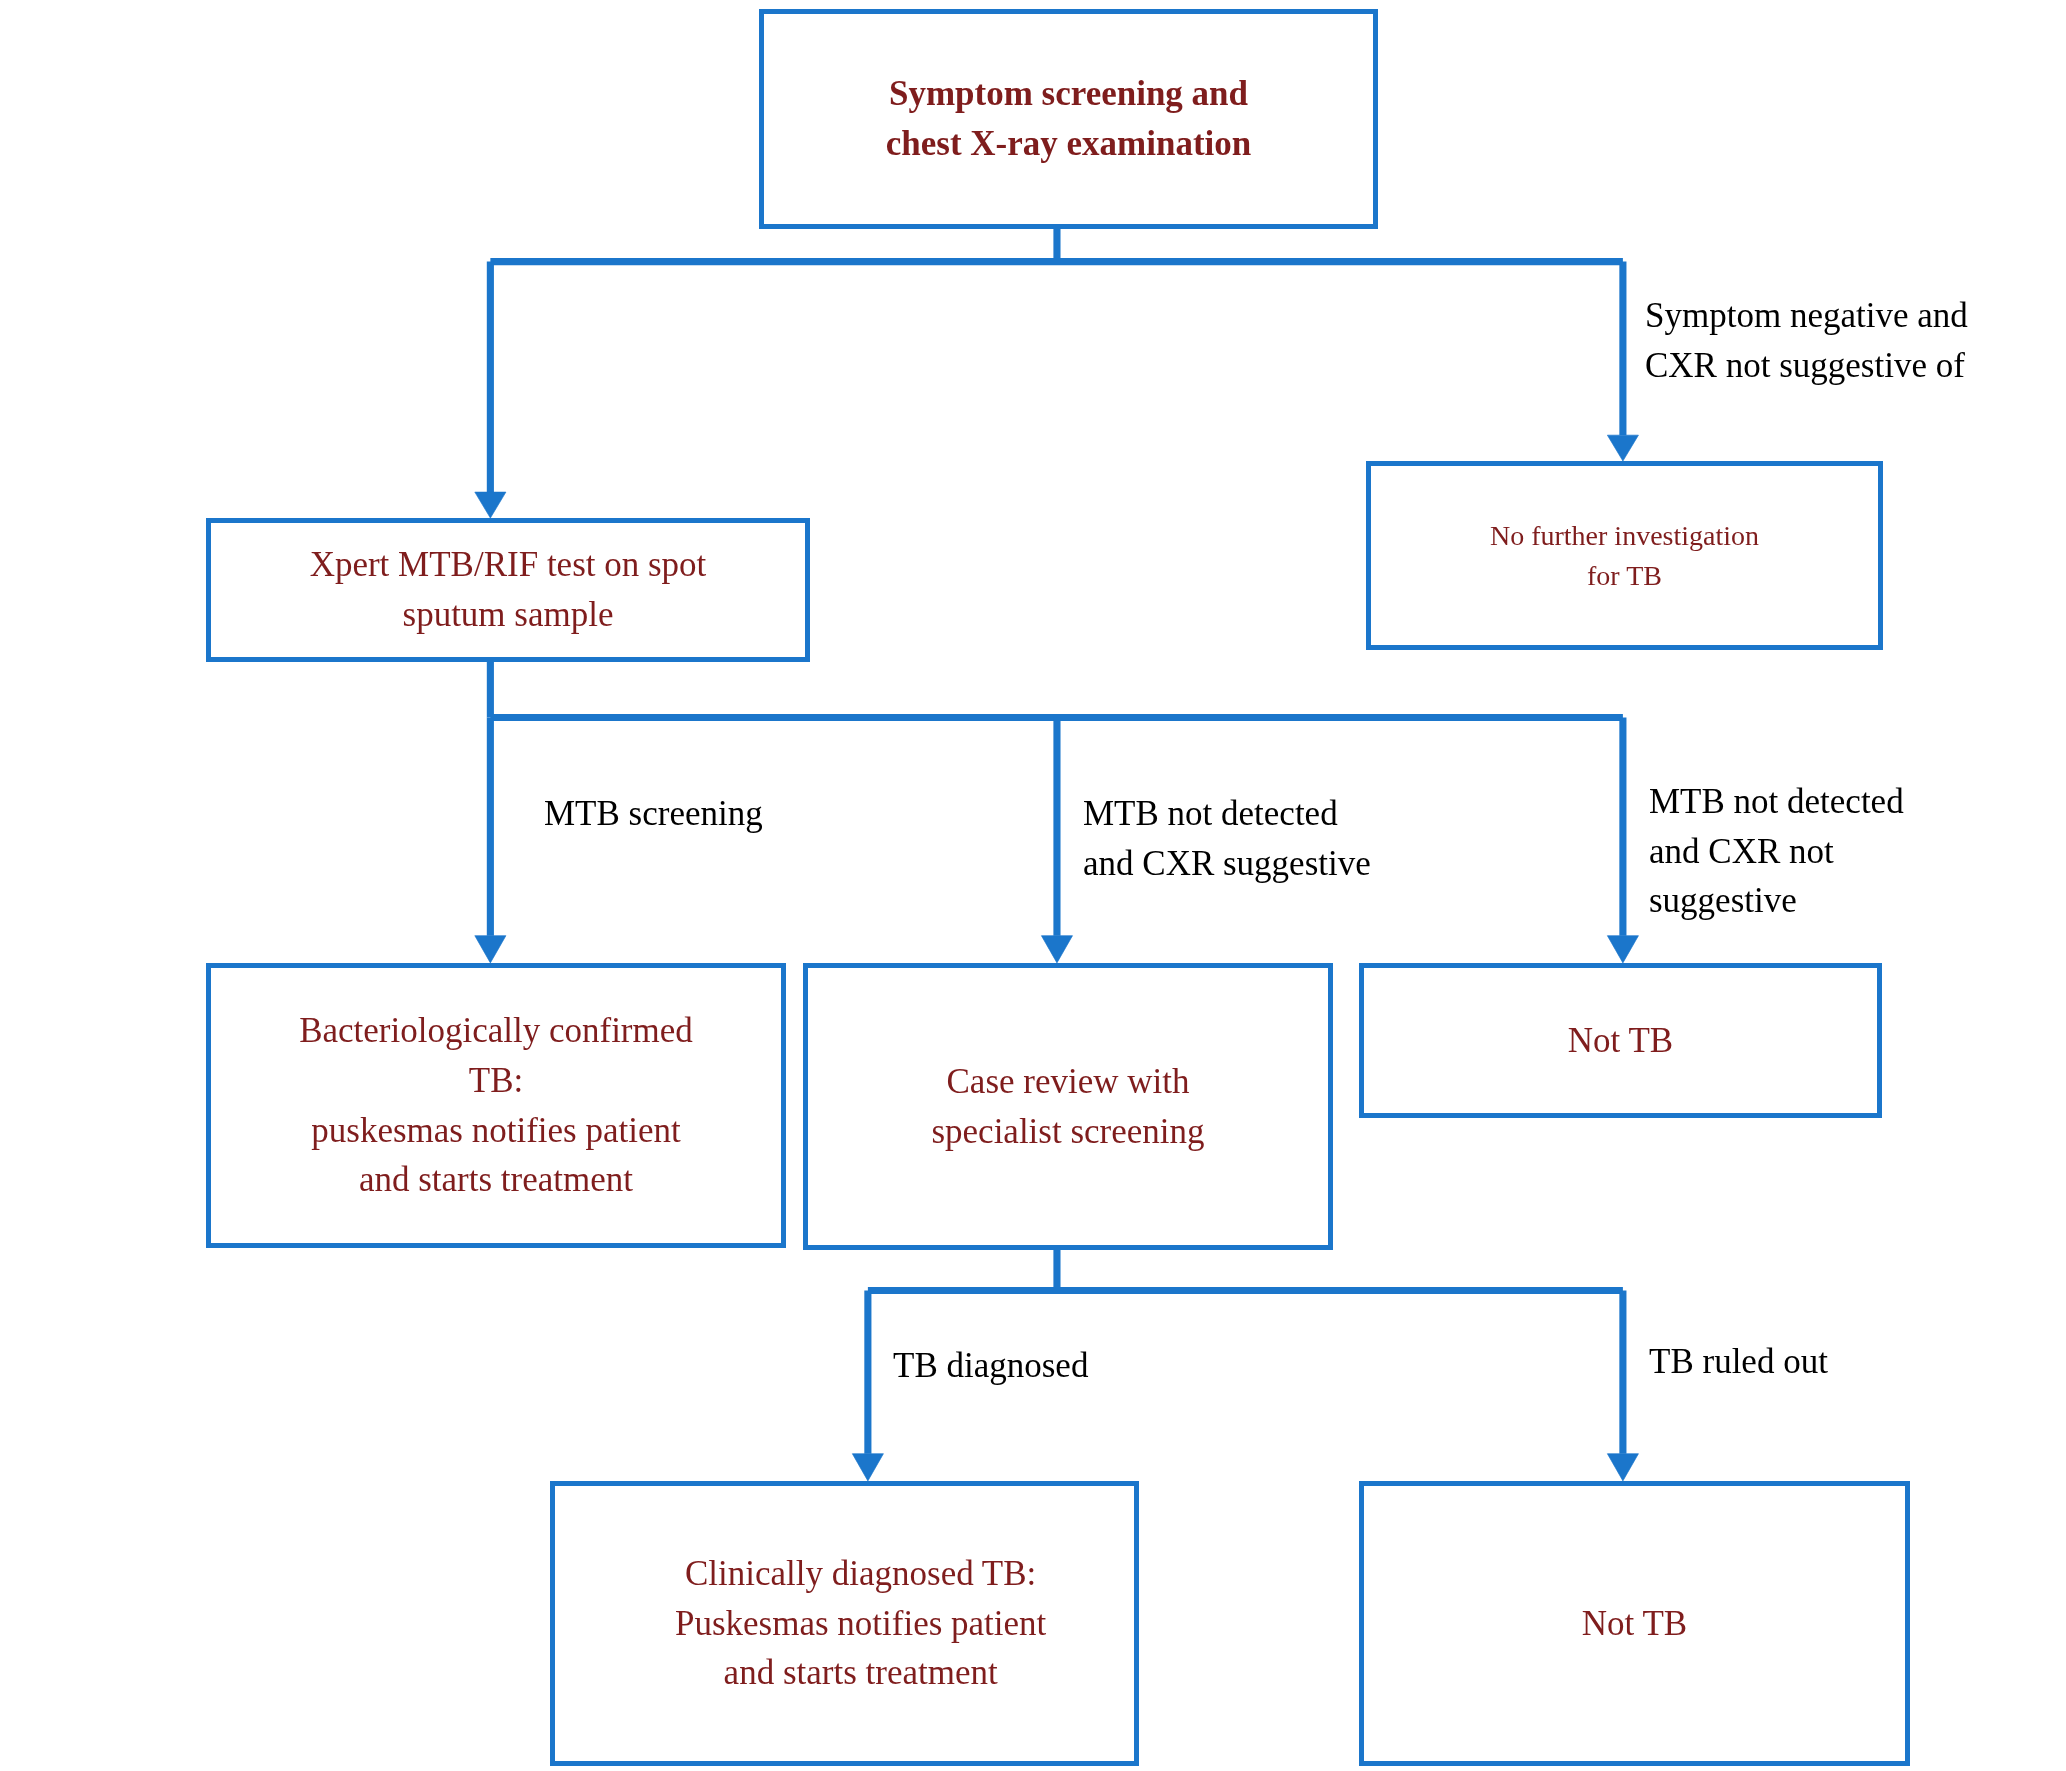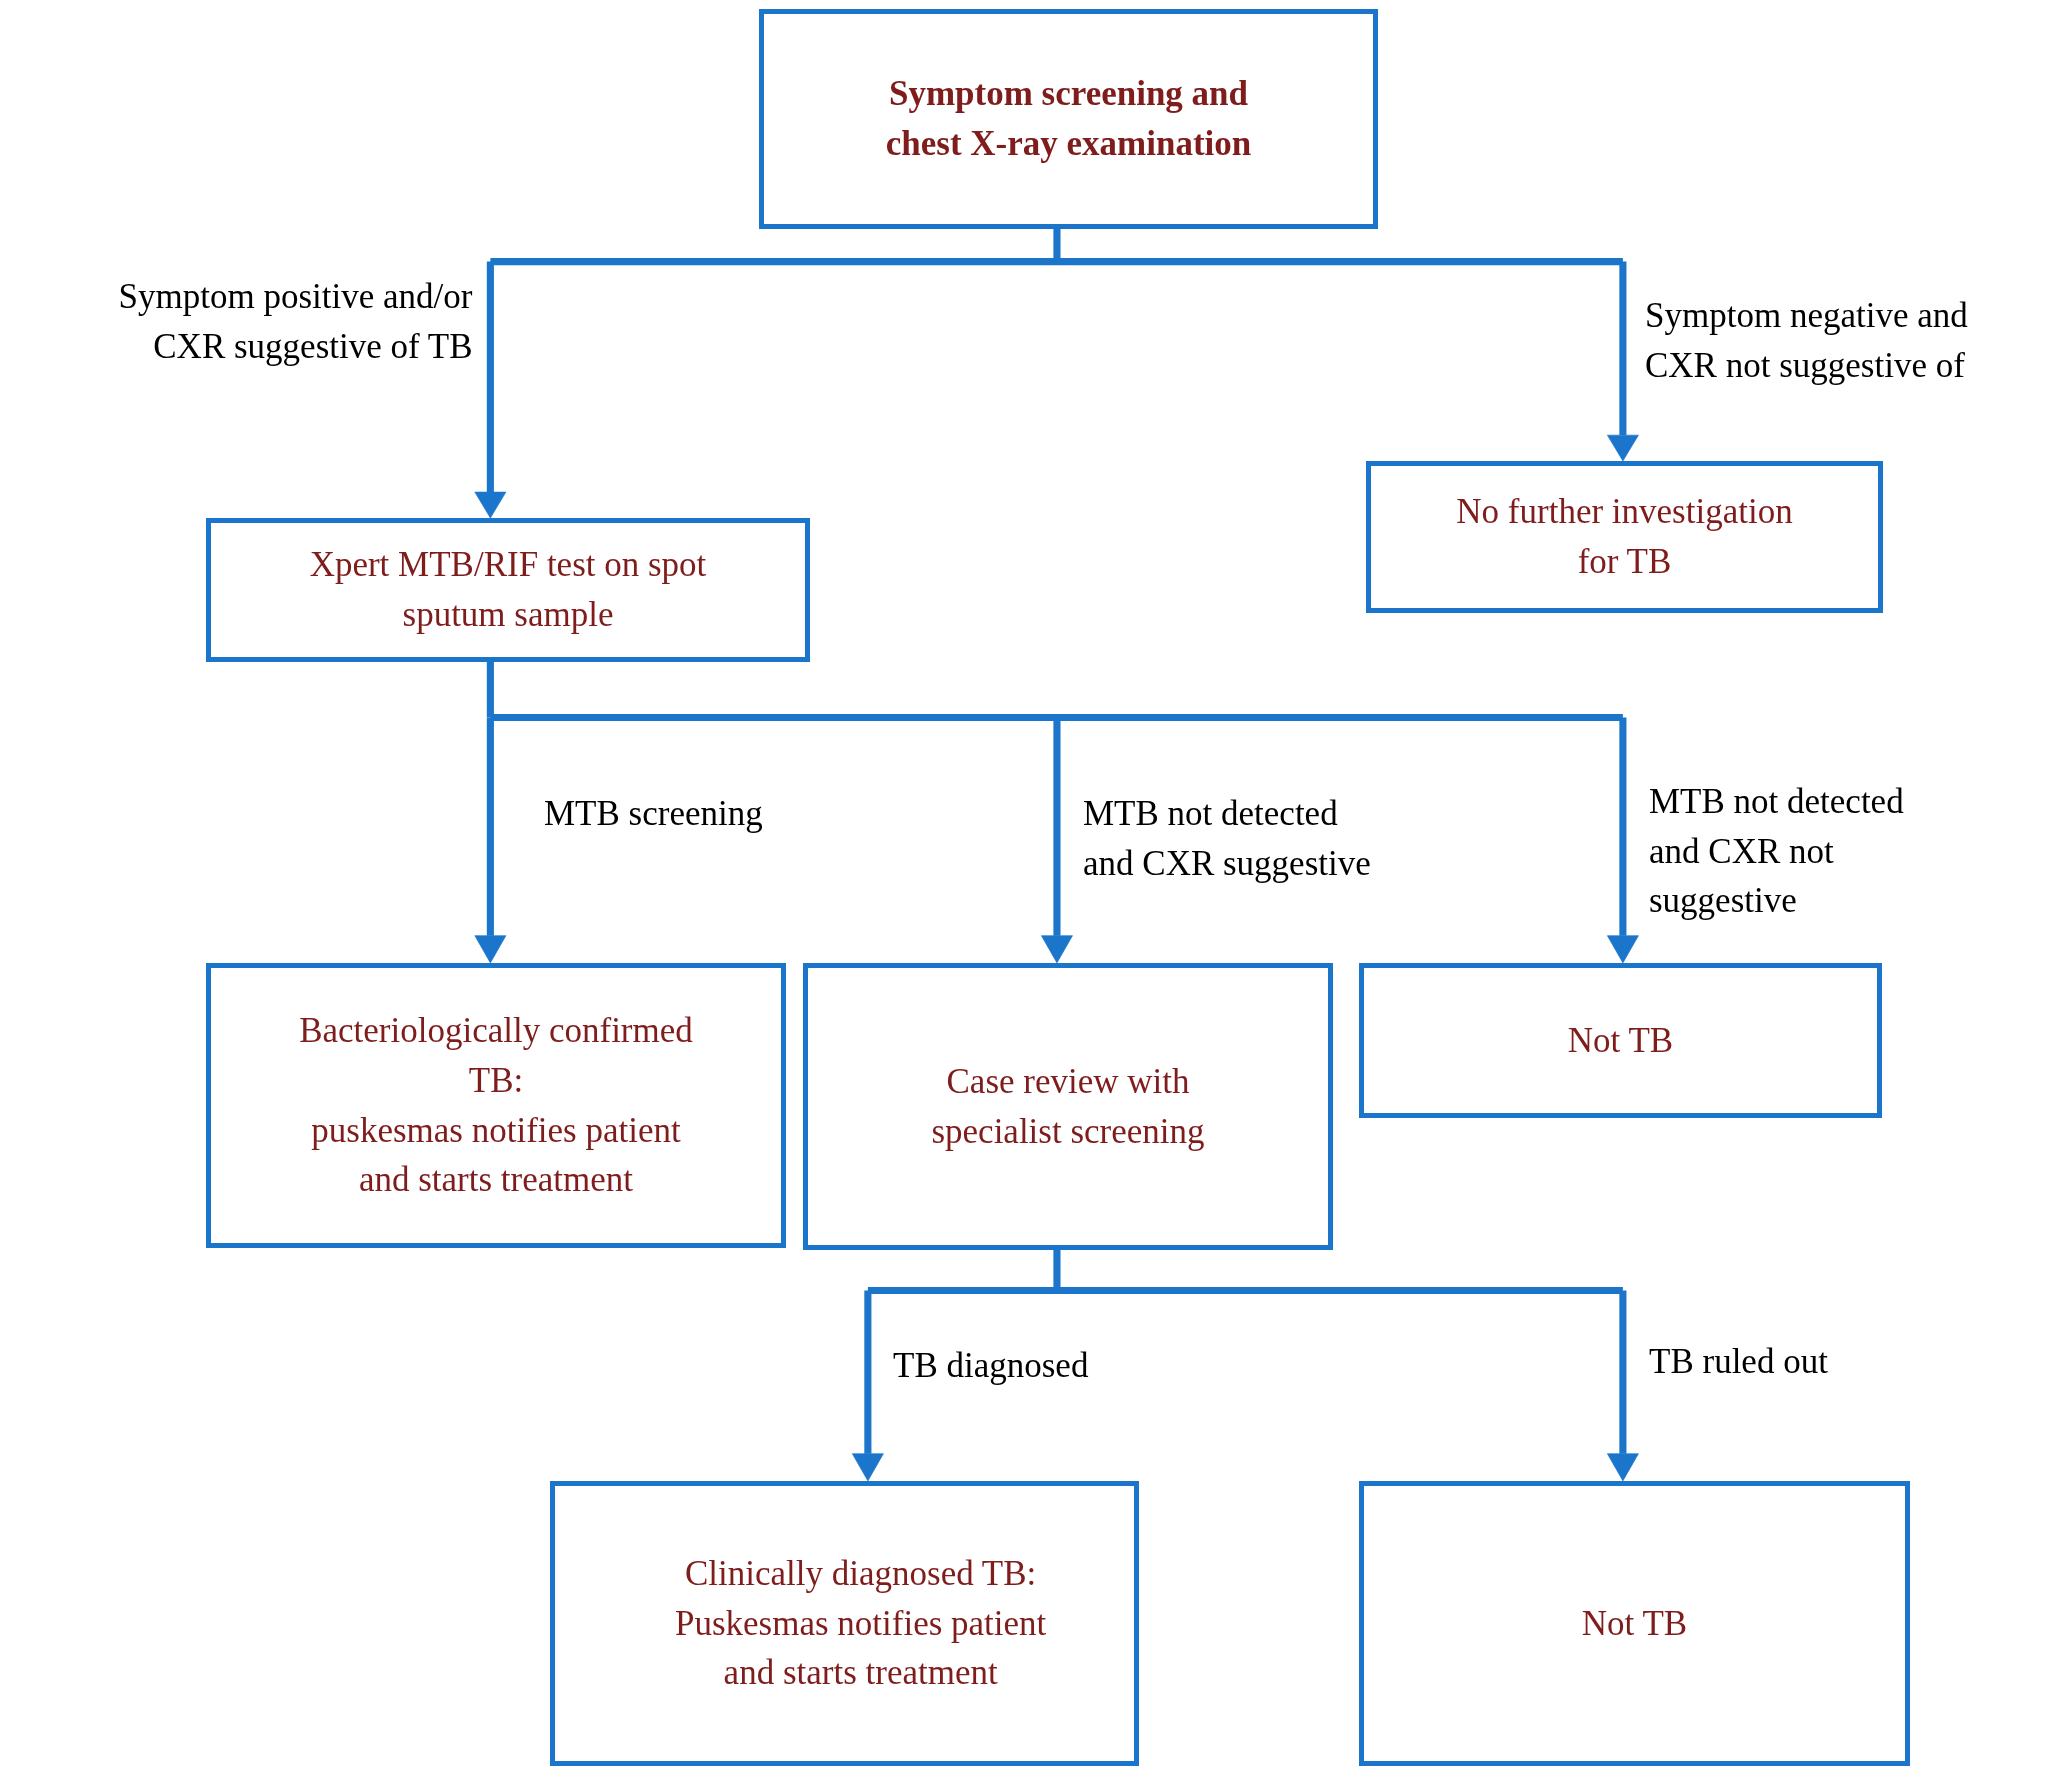--- a/index.html
+++ b/index.html
@@ -91,21 +91,21 @@
       <polygon points="2482,2245 2530,2245 2506,2287"></polygon>
 
     </g>
   </svg>
 
   <div class="node bold" style="left:747px; top:9px; width:619px; height:220px; font-size:35px;">
     <span class="txt">Symptom screening and
 chest X-ray examination</span>
   </div>
 
-  <div class="node" style="left:1354px; top:461px; width:517px; height:152px; font-size:35px;">
+  <div class="node" style="left:1354px; top:461px; width:517px; height:189px; font-size:28px;">
     <span class="txt">No further investigation
 for TB</span>
   </div>
 
   <div class="node" style="left:194px; top:518px; width:604px; height:144px; font-size:35px;">
     <span class="txt">Xpert MTB/RIF test on spot
 sputum sample</span>
   </div>
 
   <div class="node" style="left:194px; top:963px; width:580px; height:285px; font-size:35px;">
@@ -127,22 +127,20 @@
   <div class="node" style="left:538px; top:1481px; width:589px; height:285px; font-size:35px;padding-left:44px;">
     <span class="txt">Clinically diagnosed TB:
 Puskesmas notifies patient
 and starts treatment</span>
   </div>
 
   <div class="node" style="left:1347px; top:1481px; width:551px; height:285px; font-size:35px;">
     <span class="txt">Not TB</span>
   </div>
 
-  <div class="edge-label right" style="left:6.5px; top:272px; width:466px; font-size:35px;">Symptom positive and/or
-CXR suggestive of TB</div>
 
   <div class="edge-label" style="left:1645px; top:291px; width:453px; font-size:35px;">Symptom negative and
 CXR not suggestive of</div>
 
   <div class="edge-label" style="left:544px; top:789px; width:453px; font-size:35px;">MTB screening</div>
 
   <div class="edge-label" style="left:1083px; top:789px; width:505px; font-size:35px;">MTB not detected
 and CXR suggestive</div>
 
   <div class="edge-label" style="left:1649px; top:777px; width:415px; font-size:35px;">MTB not detected

